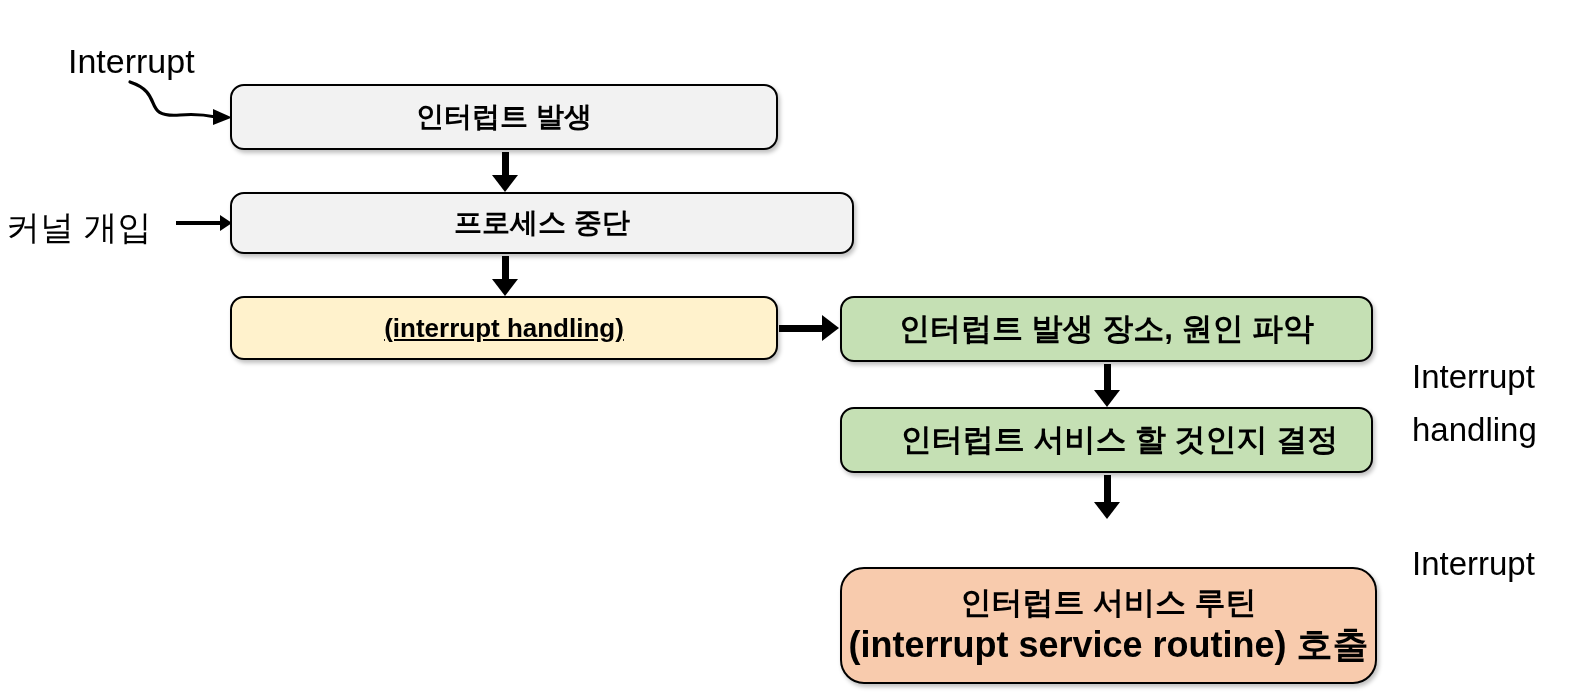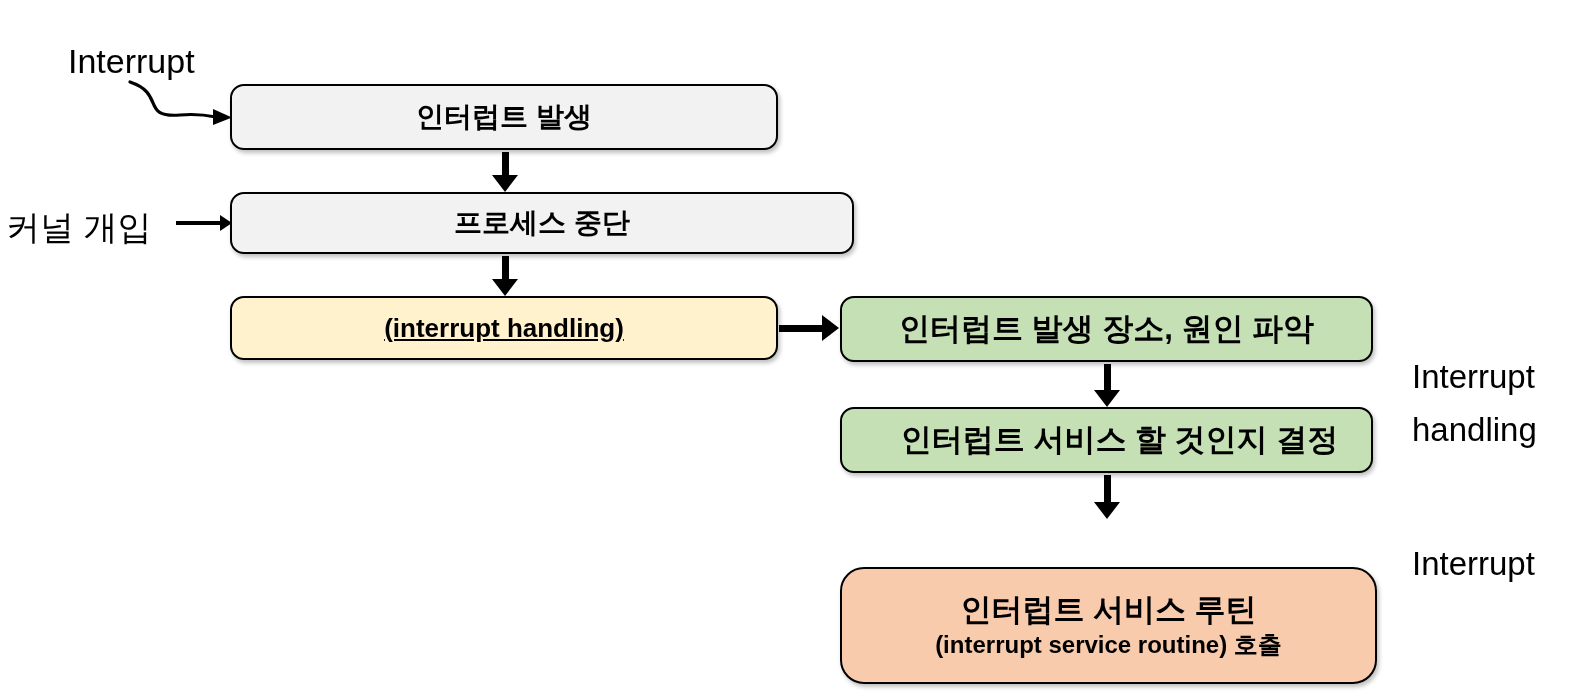--- a/index.html
+++ b/index.html
@@ -66,21 +66,21 @@
     border-bottom: 8px solid transparent;
     border-left: 12px solid var(--border, #000);
   }
 
   .free-label { position: absolute; font-size: 34px; line-height: 1.15; white-space: nowrap; }
   .side-label { position: absolute; font-size: 33px; line-height: 1.62; white-space: nowrap; }
 
   .t32 { font-size: 28px; }
   .t31 { font-size: 31px; }
   .sub-en { font-size: 26px; margin-left: 0; text-decoration: underline; }
-  .line2-en { font-size: 24px; }
+  .line2-en { font-size: 36px; }
 </style>
 </head>
 <body>
 
 <div class="canvas">
 
   <div class="free-label" style="left:68px; top:42px;">Interrupt</div>
 
   <svg style="position:absolute; left:120px; top:74px;" width="114" height="54" viewBox="0 0 114 54">
     <path d="M 10 8 C 46 20, 20 44, 60 41 C 76 39.5, 86 41, 96 43" fill="none" stroke="#000000" stroke-width="3.2" stroke-linecap="round"></path>

